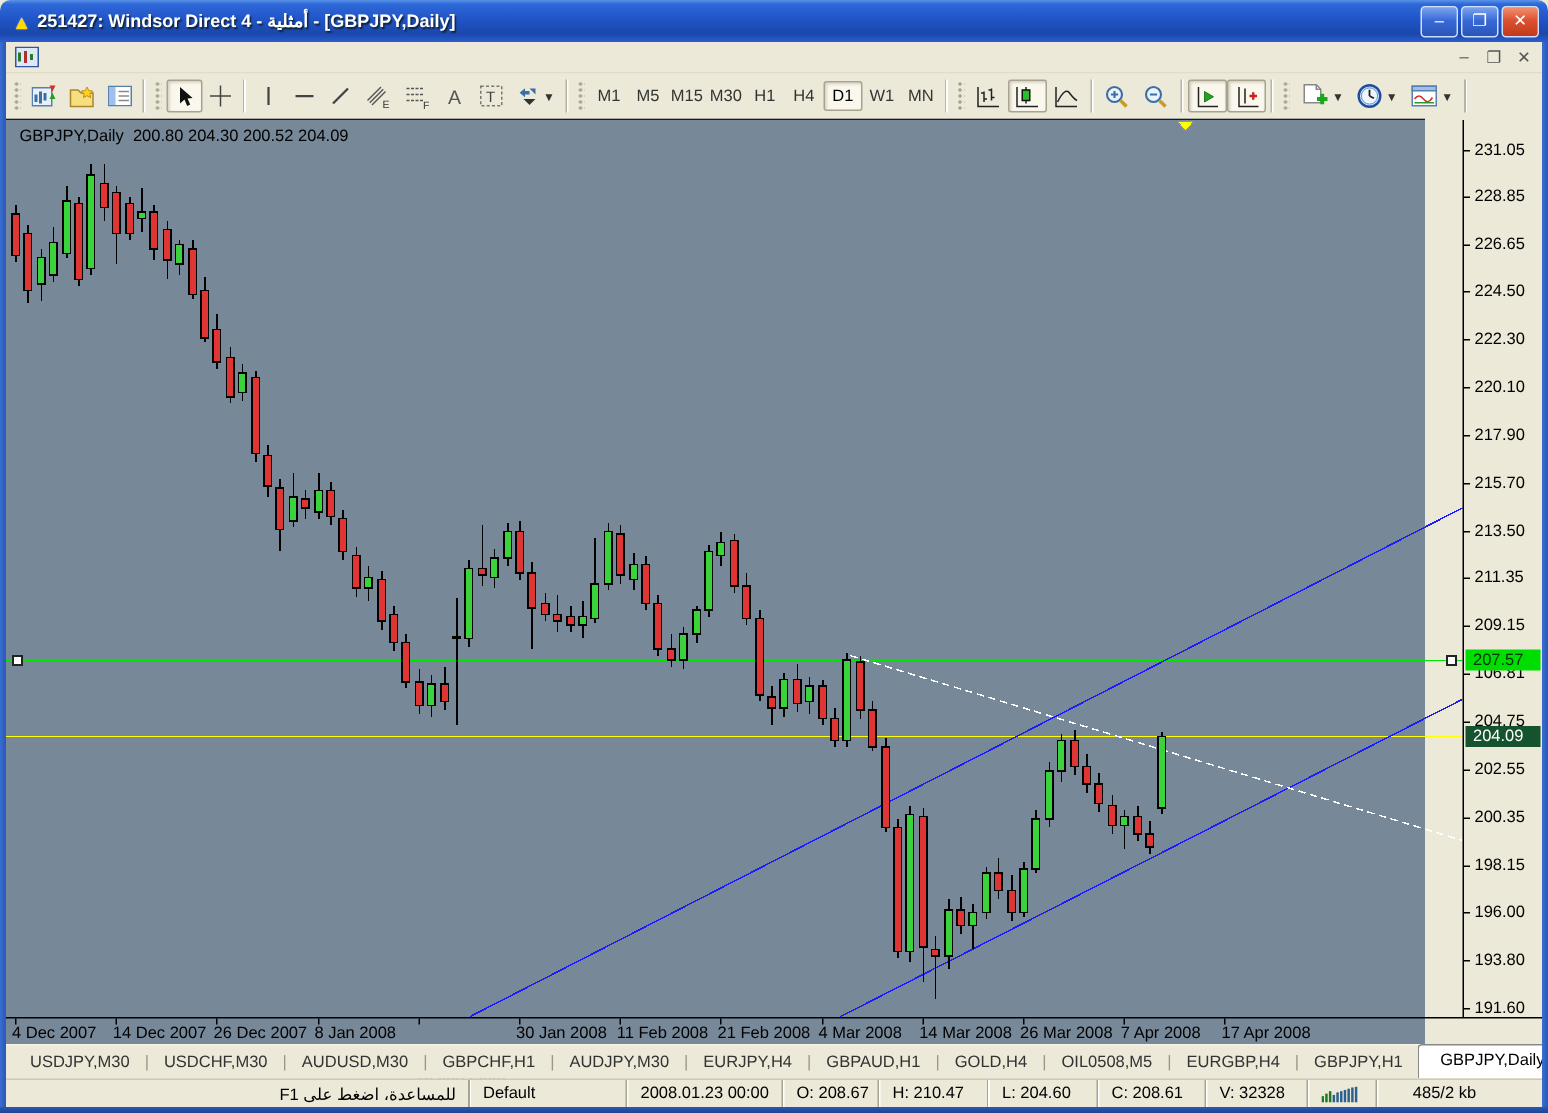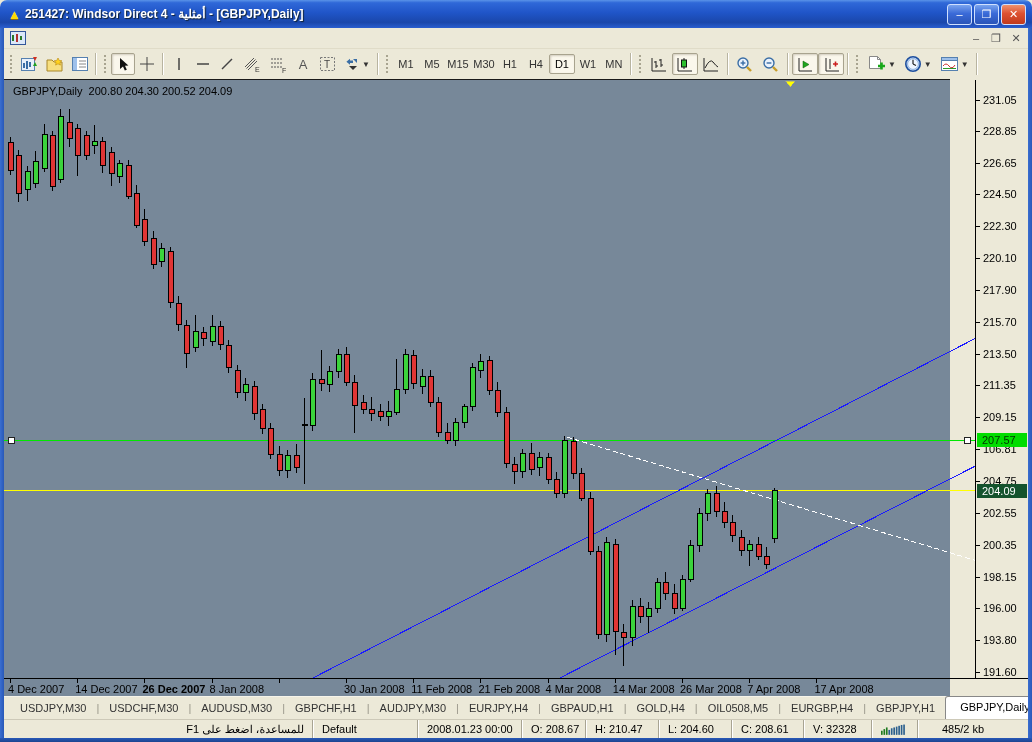--- a/index.html
+++ b/index.html
@@ -702,21 +702,21 @@
         <div class="pa-label" style="top: 585.5px;">191.60</div>
         <div class="pa-tag" style="top: 353.445px; background: rgb(0, 221, 0); color: rgb(0, 51, 0);">207.57</div>
         <div class="pa-tag" style="top: 403.903px; background: #14532d; color: rgb(255, 255, 255);">204.09</div>
       </div>
     <div id="daxis">
         <div class="da-tick" style="left: 6px;"></div>
         <div class="da-label" style="left: 4px;">4 Dec 2007</div>
         <div class="da-tick" style="left: 73.2px;"></div>
         <div class="da-label" style="left: 71.2px;">14 Dec 2007</div>
         <div class="da-tick" style="left: 140.4px;"></div>
-        <div class="da-label" style="left: 138.4px; font-weight: bold;">26 Dec 2007</div>
+        <div class="da-label" style="left: 138.4px;">26 Dec 2007</div>
         <div class="da-tick" style="left: 207.6px;"></div>
         <div class="da-label" style="left: 205.6px;">8 Jan 2008</div>
         <div class="da-tick" style="left: 274.8px;"></div>
         <div class="da-label" style="left: 272.8px; margin-top: 28px;">18 Jan 2008</div>
         <div class="da-tick" style="left: 342px;"></div>
         <div class="da-label" style="left: 340px;">30 Jan 2008</div>
         <div class="da-tick" style="left: 409.2px;"></div>
         <div class="da-label" style="left: 407.2px;">11 Feb 2008</div>
         <div class="da-tick" style="left: 476.4px;"></div>
         <div class="da-label" style="left: 474.4px;">21 Feb 2008</div>

